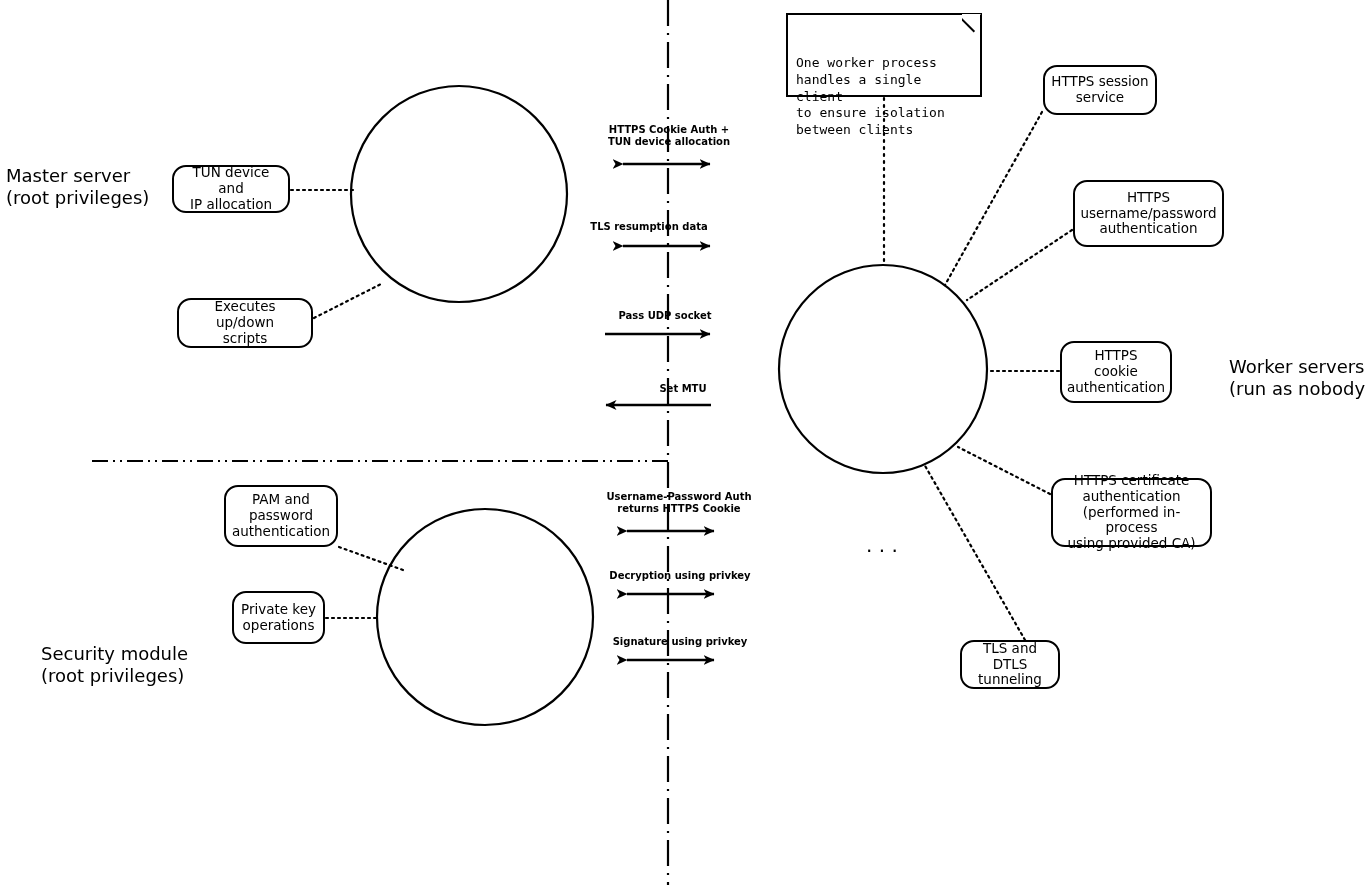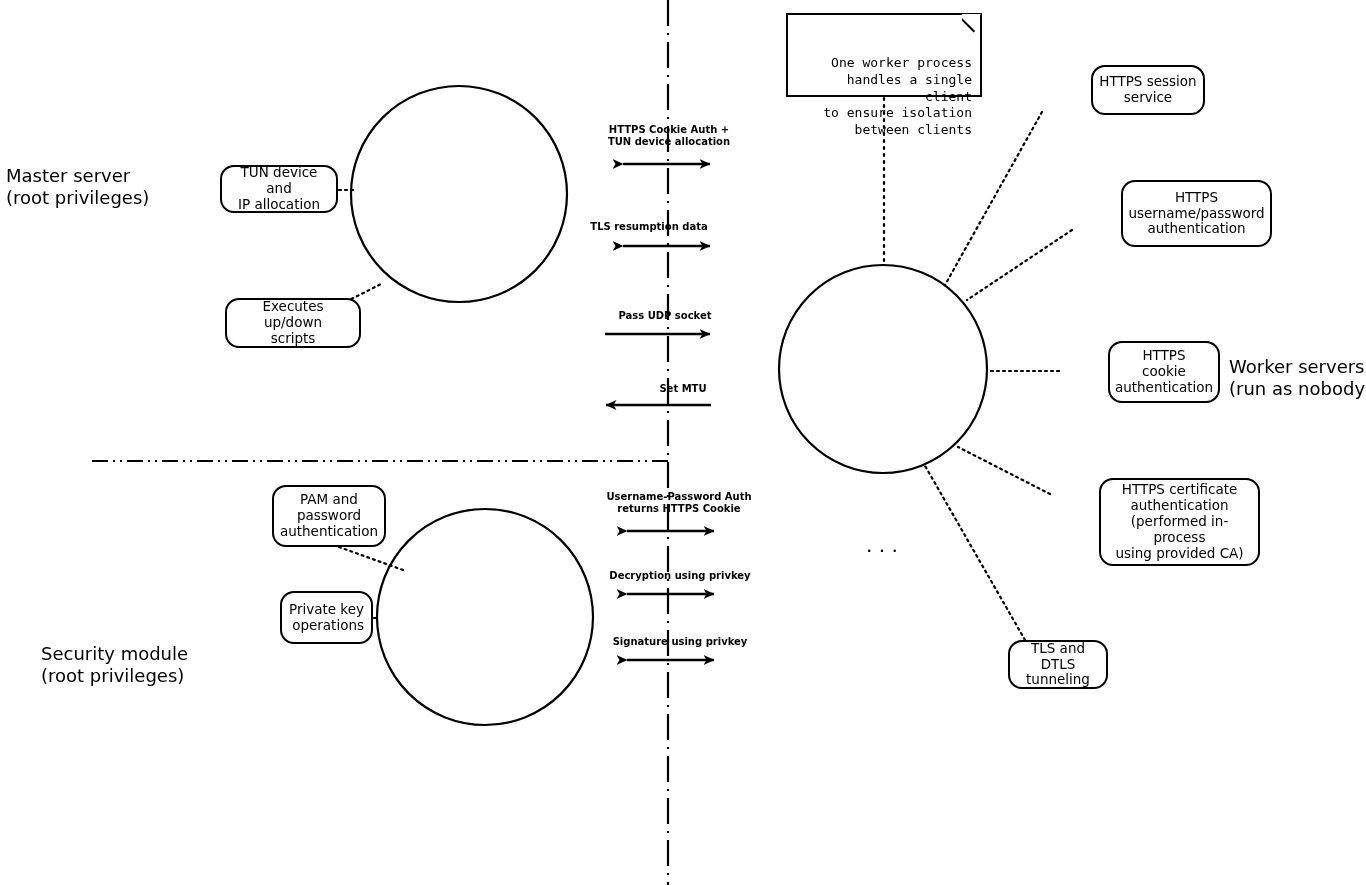--- a/index.html
+++ b/index.html
@@ -4,26 +4,26 @@
 <style>
   html,body{margin:0;padding:0;background:#ffffff;}
   body{width:1366px;height:885px;overflow:hidden;
        font-family:"DejaVu Sans","Liberation Sans",sans-serif;color:#000;}
   #stage{position:relative;width:1366px;height:885px;}
   #svg{position:absolute;left:0;top:0;width:1366px;height:885px;}
 
   .rbox{position:absolute;box-sizing:border-box;border:2px solid #000;
         border-radius:14px;background:#fff;display:flex;align-items:center;
         justify-content:center;text-align:center;line-height:1.18;
-        font-size:13.5px;padding:2px 6px;margin-left:48px;}
+        font-size:13.5px;padding:2px 6px;}
   .rbox span{display:block;white-space:pre-line;}
 
   .note{position:absolute;box-sizing:border-box;border:2px solid #000;
         background:#fff;font-family:"DejaVu Sans Mono","Liberation Mono",monospace;
-        font-size:13px;line-height:1.30;padding:6px 8px;white-space:pre-line;text-align:right;}
+        font-size:13px;line-height:1.30;padding:6px 8px;white-space:pre-line;}
   .note .foldwrap{position:absolute;right:-1px;top:-1px;width:19px;height:19px;
         overflow:hidden;}
   .note .foldtri{position:absolute;right:0;top:0;width:0;height:0;
         border-left:19px solid #fff;border-bottom:19px solid transparent;}
   .note .folddiag{position:absolute;right:-2px;top:-2px;width:27px;height:2px;
         background:#000;transform:rotate(45deg);transform-origin:left top;}
 
   .glabel{position:absolute;font-size:18px;line-height:1.22;white-space:pre-line;}
   .alabel{position:absolute;font-size:10px;line-height:1.18;text-align:center;
           white-space:pre-line;font-weight:bold;}
@@ -117,21 +117,21 @@
     <span>Executes up/down
 scripts</span>
   </div>
 
   <div class="rbox" style="left:224px; top:485px; width:114px; height:62px;">
     <span>PAM and
 password
 authentication</span>
   </div>
 
-  <div class="rbox" style="left:232px; top:591px; width:93px; height:53px;text-align:right;">
+  <div class="rbox" style="left:232px; top:591px; width:93px; height:53px;">
     <span>Private key
 operations</span>
   </div>
 
   <div class="rbox" style="left:1043px; top:65px; width:114px; height:50px;">
     <span>HTTPS session
 service</span>
   </div>
 
   <div class="rbox" style="left:1073px; top:180px; width:151px; height:67px;">
@@ -139,21 +139,21 @@
 username/password
 authentication</span>
   </div>
 
   <div class="rbox" style="left:1060px; top:341px; width:112px; height:62px;">
     <span>HTTPS
 cookie
 authentication</span>
   </div>
 
-  <div class="rbox" style="left:1051px; top:478px; width:161px; height:88px;">
+  <div class="rbox" style="left:1051px; top:478px; width:161px; height:69px;">
     <span>HTTPS certificate
 authentication
 (performed in-process
 using provided CA)</span>
   </div>
 
   <div class="rbox" style="left:960px; top:640px; width:100px; height:49px;">
     <span>TLS and DTLS
 tunneling</span>
   </div>

